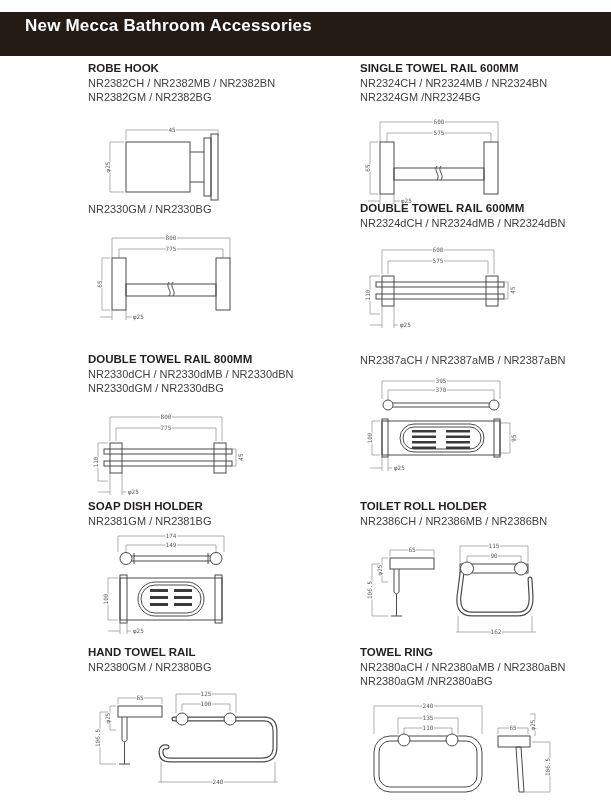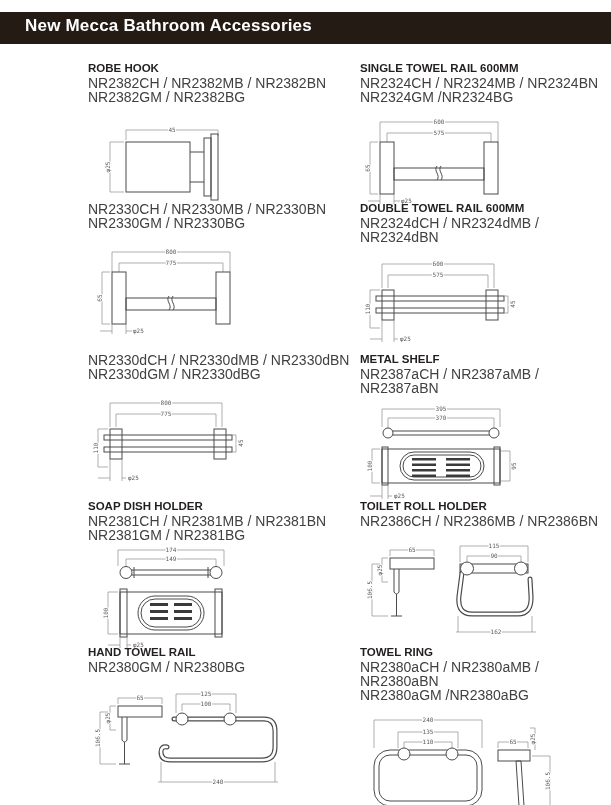--- a/index.html
+++ b/index.html
@@ -1,26 +1,26 @@
 <!DOCTYPE html>
 <html><head>
 <meta charset="utf-8">
 <style>
   * { margin:0; padding:0; box-sizing:border-box; }
   body { background:#ffffff; font-family:"Liberation Sans", sans-serif; }
   .page { position:relative; width:611px; height:805px; background:#fff; overflow:hidden; }
-  .header-bar { position:absolute; top:12px; left:0; width:611px; height:32px;
+  .header-bar { position:absolute; top:12px; left:0; width:611px; height:44px;
     background:#241b15; color:#fff; font-size:17px; font-weight:bold;
     line-height:28px; padding-left:25px; letter-spacing:0.2px; }
   .grid { position:absolute; top:58px; left:88px; width:523px;
     display:grid; grid-template-columns:272px 251px;
     grid-template-rows:140px 151px 147px 146px 162px; }
   .cell { padding-top:4px; }
   .ptitle { font-size:11.5px; font-weight:bold; color:#231f20; margin-bottom:2px; }
-  .pmodels { font-size:14px; color:#414042; line-height:14px; }
+  .pmodels { font-size:11px; color:#414042; line-height:14px; }
   svg { display:block; }
   svg text { font-family:"DejaVu Sans Mono", monospace; font-size:6px; fill:#5a5a5a;
     stroke:#ffffff; stroke-width:2px; paint-order:stroke; }
   .ln   { stroke:#4a4a4a; stroke-width:1; fill:none; }
   .dimln{ stroke:#8c8c8c; stroke-width:0.7; fill:none; }
   .fillc{ fill:#ffffff; stroke:#4a4a4a; stroke-width:1; }
   .slot { fill:#3a3a3a; stroke:none; }
   .thick{ stroke:#4a4a4a; stroke-width:5; fill:none; stroke-linecap:round; }
   .thickw{ stroke:#ffffff; stroke-width:2.6; fill:none; stroke-linecap:round; }
 </style>
@@ -77,21 +77,20 @@
         <text x="8" y="58" text-anchor="middle" transform="rotate(-90 8 56)">65</text>
         <line class="dimln" x1="20" y1="82" x2="20" y2="92"></line>
         <line class="dimln" x1="34" y1="82" x2="34" y2="92"></line>
         <line class="dimln" x1="8" y1="89" x2="20" y2="89"></line>
         <line class="dimln" x1="34" y1="89" x2="40" y2="89"></line>
         <text x="41" y="91">φ25</text>
       </svg>
     </div>
 
     <div class="cell">
-      <div class="pmodels">NR2330CH / NR2330MB / NR2330BN</div>
       <div class="pmodels">NR2330GM / NR2330BG</div>
       <svg width="150" height="95" style="margin:12px 0 0 4px">
         <line class="dimln" x1="20" y1="10" x2="138" y2="10"></line>
         <line class="dimln" x1="20" y1="10" x2="20" y2="30"></line>
         <line class="dimln" x1="138" y1="10" x2="138" y2="30"></line>
         <text x="79" y="12" text-anchor="middle">800</text>
         <line class="dimln" x1="27" y1="21" x2="131" y2="21"></line>
         <line class="dimln" x1="27" y1="21" x2="27" y2="30"></line>
         <line class="dimln" x1="131" y1="21" x2="131" y2="30"></line>
         <text x="79" y="23" text-anchor="middle">775</text>
@@ -137,20 +136,21 @@
         <text x="153" y="52" text-anchor="middle" transform="rotate(-90 153 50)">45</text>
         <line class="dimln" x1="22" y1="66" x2="22" y2="88"></line>
         <line class="dimln" x1="34" y1="66" x2="34" y2="88"></line>
         <line class="dimln" x1="10" y1="85" x2="22" y2="85"></line>
         <line class="dimln" x1="34" y1="85" x2="38" y2="85"></line>
         <text x="40" y="87">φ25</text>
       </svg>
     </div>
 
     <div class="cell">
+      <div class="ptitle">DOUBLE TOWEL RAIL 800MM</div>
       <div class="pmodels">NR2330dCH / NR2330dMB / NR2330dBN</div>
       <div class="pmodels">NR2330dGM / NR2330dBG</div>
       <svg width="165" height="98" style="margin:12px 0 0 0">
         <line class="dimln" x1="22" y1="10" x2="134" y2="10"></line>
         <line class="dimln" x1="22" y1="10" x2="22" y2="34"></line>
         <line class="dimln" x1="134" y1="10" x2="134" y2="34"></line>
         <text x="78" y="12" text-anchor="middle">800</text>
         <line class="dimln" x1="28" y1="21" x2="128" y2="21"></line>
         <line class="dimln" x1="28" y1="21" x2="28" y2="34"></line>
         <line class="dimln" x1="128" y1="21" x2="128" y2="34"></line>
@@ -169,21 +169,20 @@
         <text x="153" y="52" text-anchor="middle" transform="rotate(-90 153 50)">45</text>
         <line class="dimln" x1="22" y1="66" x2="22" y2="88"></line>
         <line class="dimln" x1="34" y1="66" x2="34" y2="88"></line>
         <line class="dimln" x1="10" y1="85" x2="22" y2="85"></line>
         <line class="dimln" x1="34" y1="85" x2="38" y2="85"></line>
         <text x="40" y="87">φ25</text>
       </svg>
     </div>
 
     <div class="cell">
-      <div class="ptitle">METAL SHELF</div>
       <div class="pmodels">NR2387aCH / NR2387aMB / NR2387aBN</div>
       <svg width="165" height="108" style="margin:6px 0 0 0">
         <line class="dimln" x1="22" y1="8" x2="140" y2="8"></line>
         <line class="dimln" x1="22" y1="8" x2="22" y2="26"></line>
         <line class="dimln" x1="140" y1="8" x2="140" y2="26"></line>
         <text x="81" y="10" text-anchor="middle">395</text>
         <line class="dimln" x1="28" y1="17" x2="134" y2="17"></line>
         <line class="dimln" x1="28" y1="17" x2="28" y2="27"></line>
         <line class="dimln" x1="134" y1="17" x2="134" y2="27"></line>
         <text x="81" y="19" text-anchor="middle">370</text>
@@ -215,21 +214,20 @@
         <line class="dimln" x1="22" y1="84" x2="22" y2="98"></line>
         <line class="dimln" x1="28" y1="84" x2="28" y2="98"></line>
         <line class="dimln" x1="10" y1="95" x2="22" y2="95"></line>
         <line class="dimln" x1="28" y1="95" x2="32" y2="95"></line>
         <text x="34" y="97">φ25</text>
       </svg>
     </div>
 
     <div class="cell">
       <div class="ptitle">SOAP DISH HOLDER</div>
-      <div class="pmodels">NR2381CH / NR2381MB / NR2381BN</div>
       <div class="pmodels">NR2381GM / NR2381BG</div>
       <svg width="150" height="112" style="margin:0 0 0 8px">
         <line class="dimln" x1="22" y1="8" x2="128" y2="8"></line>
         <line class="dimln" x1="22" y1="8" x2="22" y2="24"></line>
         <line class="dimln" x1="128" y1="8" x2="128" y2="24"></line>
         <text x="75" y="10" text-anchor="middle">174</text>
         <line class="dimln" x1="30" y1="17" x2="120" y2="17"></line>
         <line class="dimln" x1="30" y1="17" x2="30" y2="25"></line>
         <line class="dimln" x1="120" y1="17" x2="120" y2="25"></line>
         <text x="75" y="19" text-anchor="middle">149</text>

